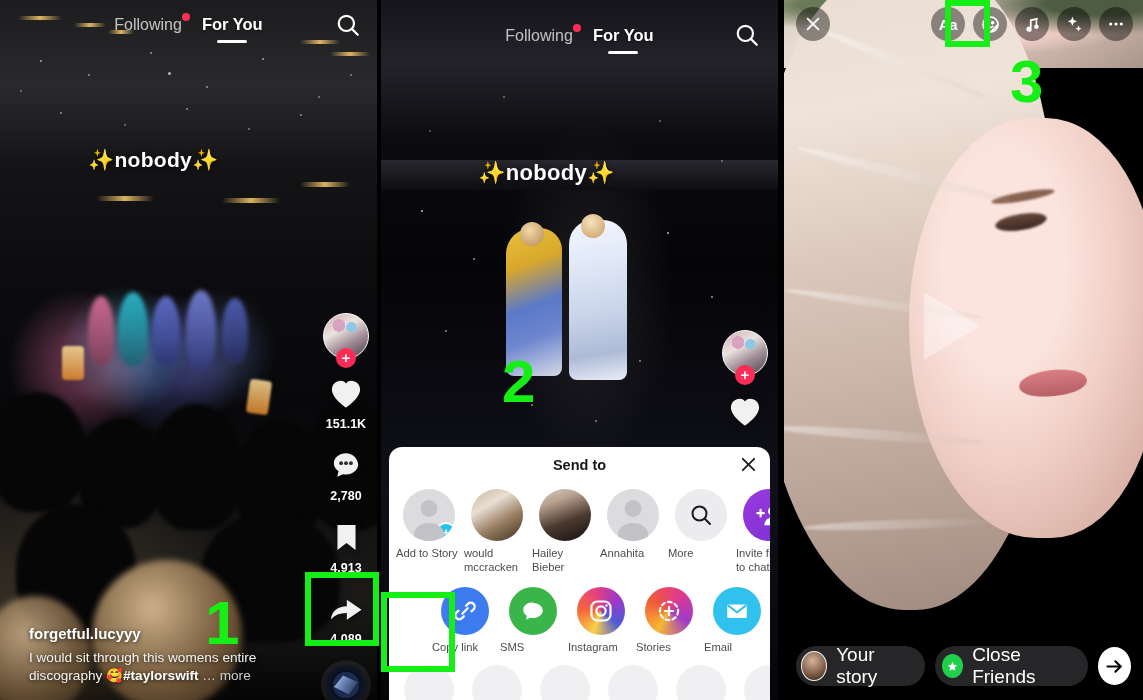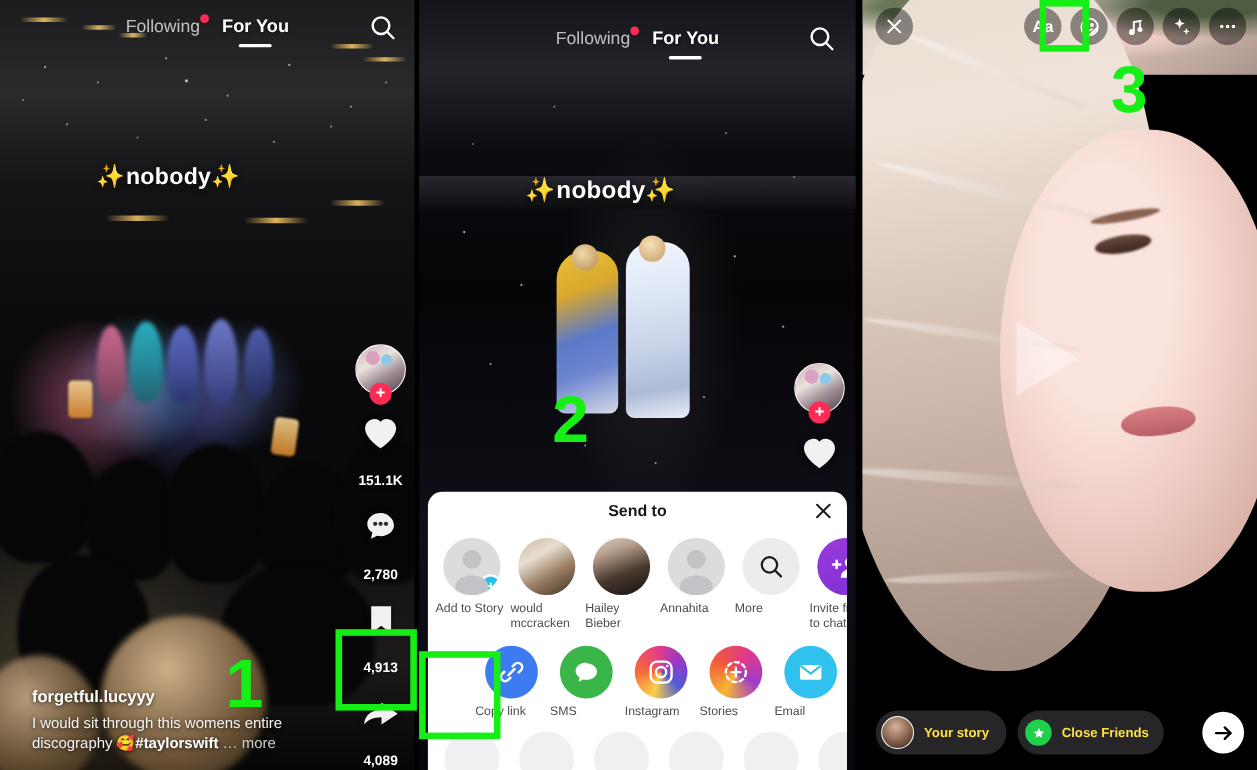--- a/index.html
+++ b/index.html
@@ -73,21 +73,21 @@
     position:absolute; z-index:25; color:#fff; font-weight:bold;
     letter-spacing:.3px; text-shadow:0 2px 6px rgba(0,0,0,.65);
     white-space:nowrap;
   }
   .nobody .sp{ color:#f5c93c; font-weight:normal; }
 
   
   .rail{ position:absolute; z-index:28; display:flex; flex-direction:column; align-items:center; }
   .rail-item{ display:flex; flex-direction:column; align-items:center; }
   .rail-count{
-    color:#fff; font-size:12.5px; font-weight:bold; margin-top:21px;
+    color:#fff; font-size:12.5px; font-weight:bold; margin-top:8px;
     text-shadow:0 1px 3px rgba(0,0,0,.7);
   }
   .avatar-wrap{ position:relative; }
   .avatar{
     width:46px; height:46px; border-radius:50%; border:1.6px solid #fff;
     background:
       radial-gradient(circle at 34% 26%, #d9a2c0 0 14%, transparent 15%),
       radial-gradient(circle at 62% 30%, #8ec8e8 0 12%, transparent 13%),
       linear-gradient(150deg,#cfa9b5 0%,#e9e4dd 36%,#9e8b95 64%,#4b3f47 100%);
     overflow:hidden;
@@ -262,21 +262,21 @@
   .tbtn svg{ display:block; }
   .tbtn-text{ font-size:15px; font-weight:bold; letter-spacing:-.3px; }
   .ig-bottom{
     position:absolute; left:0; right:0; bottom:0; height:68px; background:#000; z-index:34;
     display:flex; align-items:center; padding:0 12px; gap:10px;
   }
   .pill{
     height:40px; border-radius:20px; background:#262628; display:flex; align-items:center;
     padding:0 16px 0 5px; gap:9px;
   }
-  .pill-label{ color:#fde047; font-size:12px; font-weight:bold; }
+  .pill-label{ color:#ffffff; font-size:19px; font-weight:normal; }
   .pill-av{
     width:30px; height:30px; border-radius:50%;
     background:radial-gradient(circle at 44% 32%,#d7b49a,#7a5743 60%,#2b1c14);
     border:1.6px solid #f2f2f2;
   }
   .cf-dot{
     width:24px; height:24px; border-radius:50%; background:#1fd14a;
     display:flex; align-items:center; justify-content:center; color:#fff; font-size:13px;
   }
   .next-btn{

